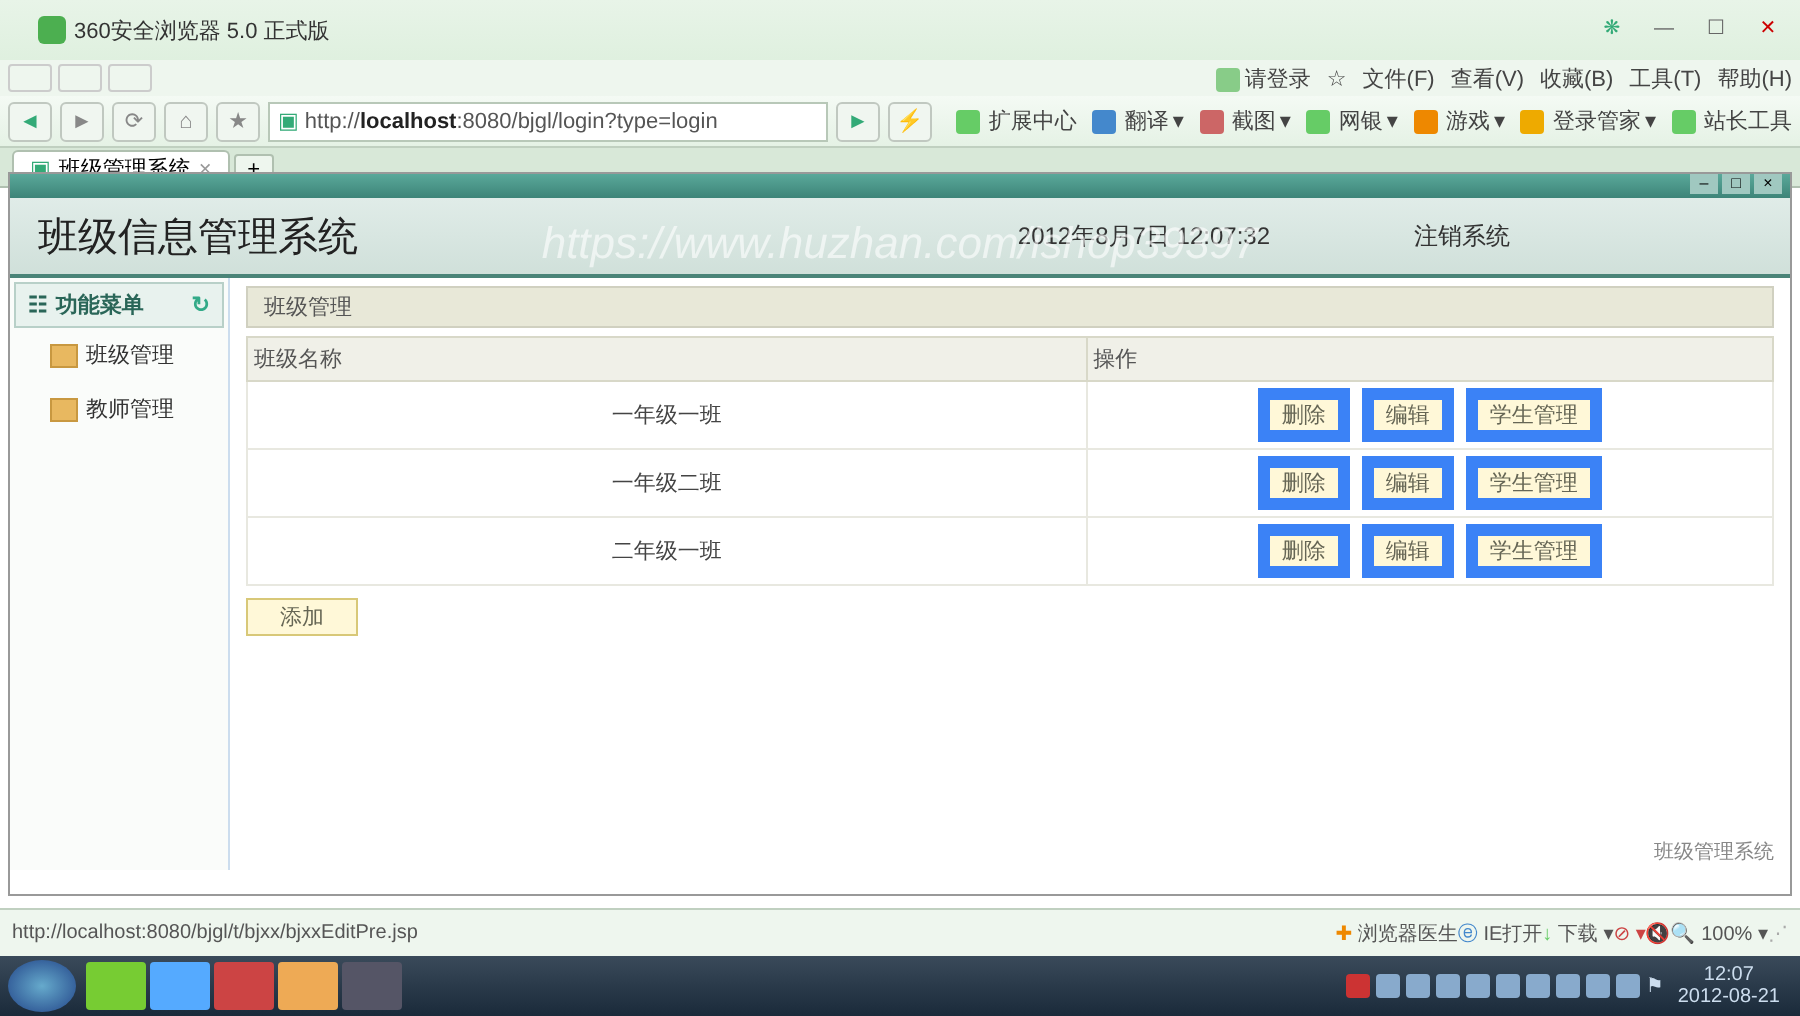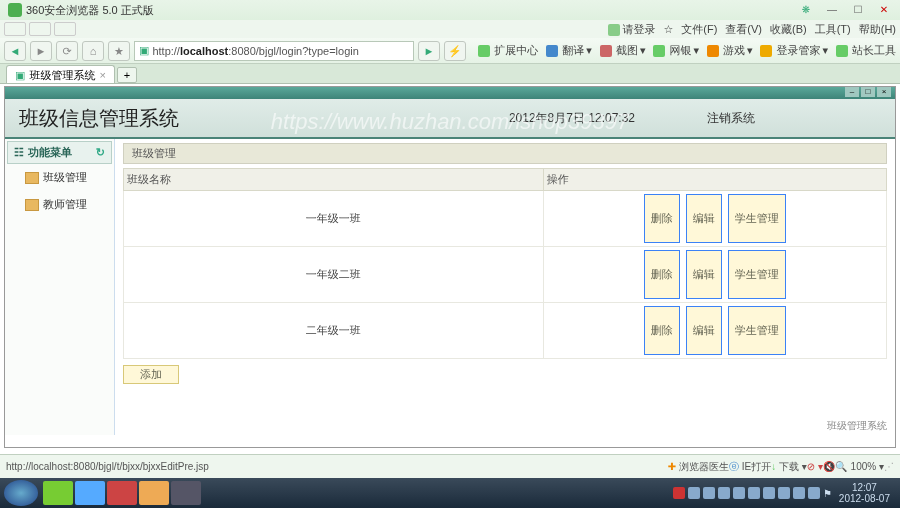--- a/index.html
+++ b/index.html
@@ -1,19 +1,19 @@
 <!DOCTYPE html>
 <html><head>
 <meta charset="utf-8">
 <style>
 * { margin: 0; padding: 0; box-sizing: border-box; font-family: "Microsoft YaHei", Arial, sans-serif; }
 body { width: 900px; height: 508px; background: #fff; overflow: hidden; position: relative; }
 
 
-.browser-titlebar { height: 20px; background: linear-gradient(#e8f4e8,#dff0df); display: flex; align-items: center; font-size: 11px; color: #333; padding-left: 8px; }
+.browser-titlebar { height: 30px; background: linear-gradient(#e8f4e8,#dff0df); display: flex; align-items: center; font-size: 11px; color: #333; padding-left: 19px; }
 .green-icon { width: 14px; height: 14px; background: #4CAF50; border-radius: 3px; margin-right: 4px; display: inline-block; }
 .win-controls { margin-left: auto; display: flex; gap: 2px; padding-right: 4px; }
 .win-btn { width: 24px; height: 16px; font-size: 10px; text-align: center; line-height: 16px; color: #666; cursor: pointer; }
 .win-btn.close { color: #c00; }
 
 .browser-menubar { height: 18px; background: #eef6ee; display: flex; align-items: center; font-size: 11px; padding: 0 4px; gap: 6px; color: #444; }
 .menubar-left { display: flex; gap: 3px; }
 .toggle-ico { width: 22px; height: 14px; border: 1px solid #ccc; border-radius: 2px; }
 .menubar-right { margin-left: auto; display: flex; gap: 8px; align-items: center; }
 .menu-item { cursor: pointer; }
@@ -49,21 +49,21 @@
 .side-header { background: #e8f2ee; border: 1px solid #b8d0c8; padding: 3px 6px; font-size: 11px; color: #2a6658; font-weight: bold; display: flex; align-items: center; gap: 4px; }
 .side-header .refresh { margin-left: auto; color: #3a8; cursor: pointer; }
 .side-item { padding: 6px 6px 6px 18px; font-size: 11px; color: #333; cursor: pointer; display: flex; align-items: center; gap: 4px; }
 .side-ico { width: 14px; height: 12px; background: #e8b860; border: 1px solid #c89840; display: inline-block; }
 
 .main { flex: 1; background: #fff; padding: 4px 8px; position: relative; }
 .crumb { background: #e8e8d8; border: 1px solid #d0d0c0; padding: 2px 8px; font-size: 11px; color: #555; margin-bottom: 4px; }
 table.data { width: 100%; border-collapse: collapse; font-size: 11px; }
 table.data th { background: #f0f0e8; border: 1px solid #d8d8c8; padding: 3px; font-weight: normal; color: #555; text-align: left; }
 table.data td { border: 1px solid #e8e8e0; padding: 3px; text-align: center; color: #444; }
-.op-btn { display: inline-block; background: #fff8d8; border: 1px solid #3b82f6; padding: 16px 6px; font-size: 11px; color: #665; cursor: pointer; margin: 0 3px; }
+.op-btn { display: inline-block; background: #fff8d8; border: 6px solid #3b82f6; padding: 0 6px; font-size: 11px; color: #665; cursor: pointer; margin: 0 3px; }
 .add-btn { display: inline-block; background: #fff8d8; border: 1px solid #d8c878; padding: 1px 16px; font-size: 11px; color: #665; cursor: pointer; margin-top: 6px; }
 .breadcrumb-bot { position: absolute; right: 8px; bottom: 2px; font-size: 10px; color: #888; }
 
 
 .status-bar { position: absolute; left: 0; right: 0; bottom: 30px; height: 24px; background: #eef6ee; border-top: 1px solid #c0d0c0; display: flex; align-items: center; font-size: 10px; color: #555; padding: 0 6px; gap: 10px; }
 .status-right { margin-left: auto; display: flex; align-items: center; }
 
 
 .taskbar { position: absolute; left: 0; right: 0; bottom: 0; height: 30px; background: linear-gradient(#3a4a5a,#1a2a3a); display: flex; align-items: center; padding: 0 4px; }
 .start { width: 34px; height: 26px; border-radius: 50%; background: radial-gradient(#6ac,#248); margin-right: 4px; cursor: pointer; }
@@ -226,16 +226,16 @@
     <span class="tray-ico"></span>
     <span class="tray-ico"></span>
     <span class="tray-ico"></span>
     <span class="tray-ico"></span>
     <span class="tray-ico"></span>
     <span class="tray-ico"></span>
     <span class="tray-ico"></span>
     <span>⚑</span>
     <div class="clock">
       <div>12:07</div>
-      <div>2012-08-07</div>
+      <div>2012-08-21</div>
     </div>
   </div>
 </div>
 
 </body></html>

